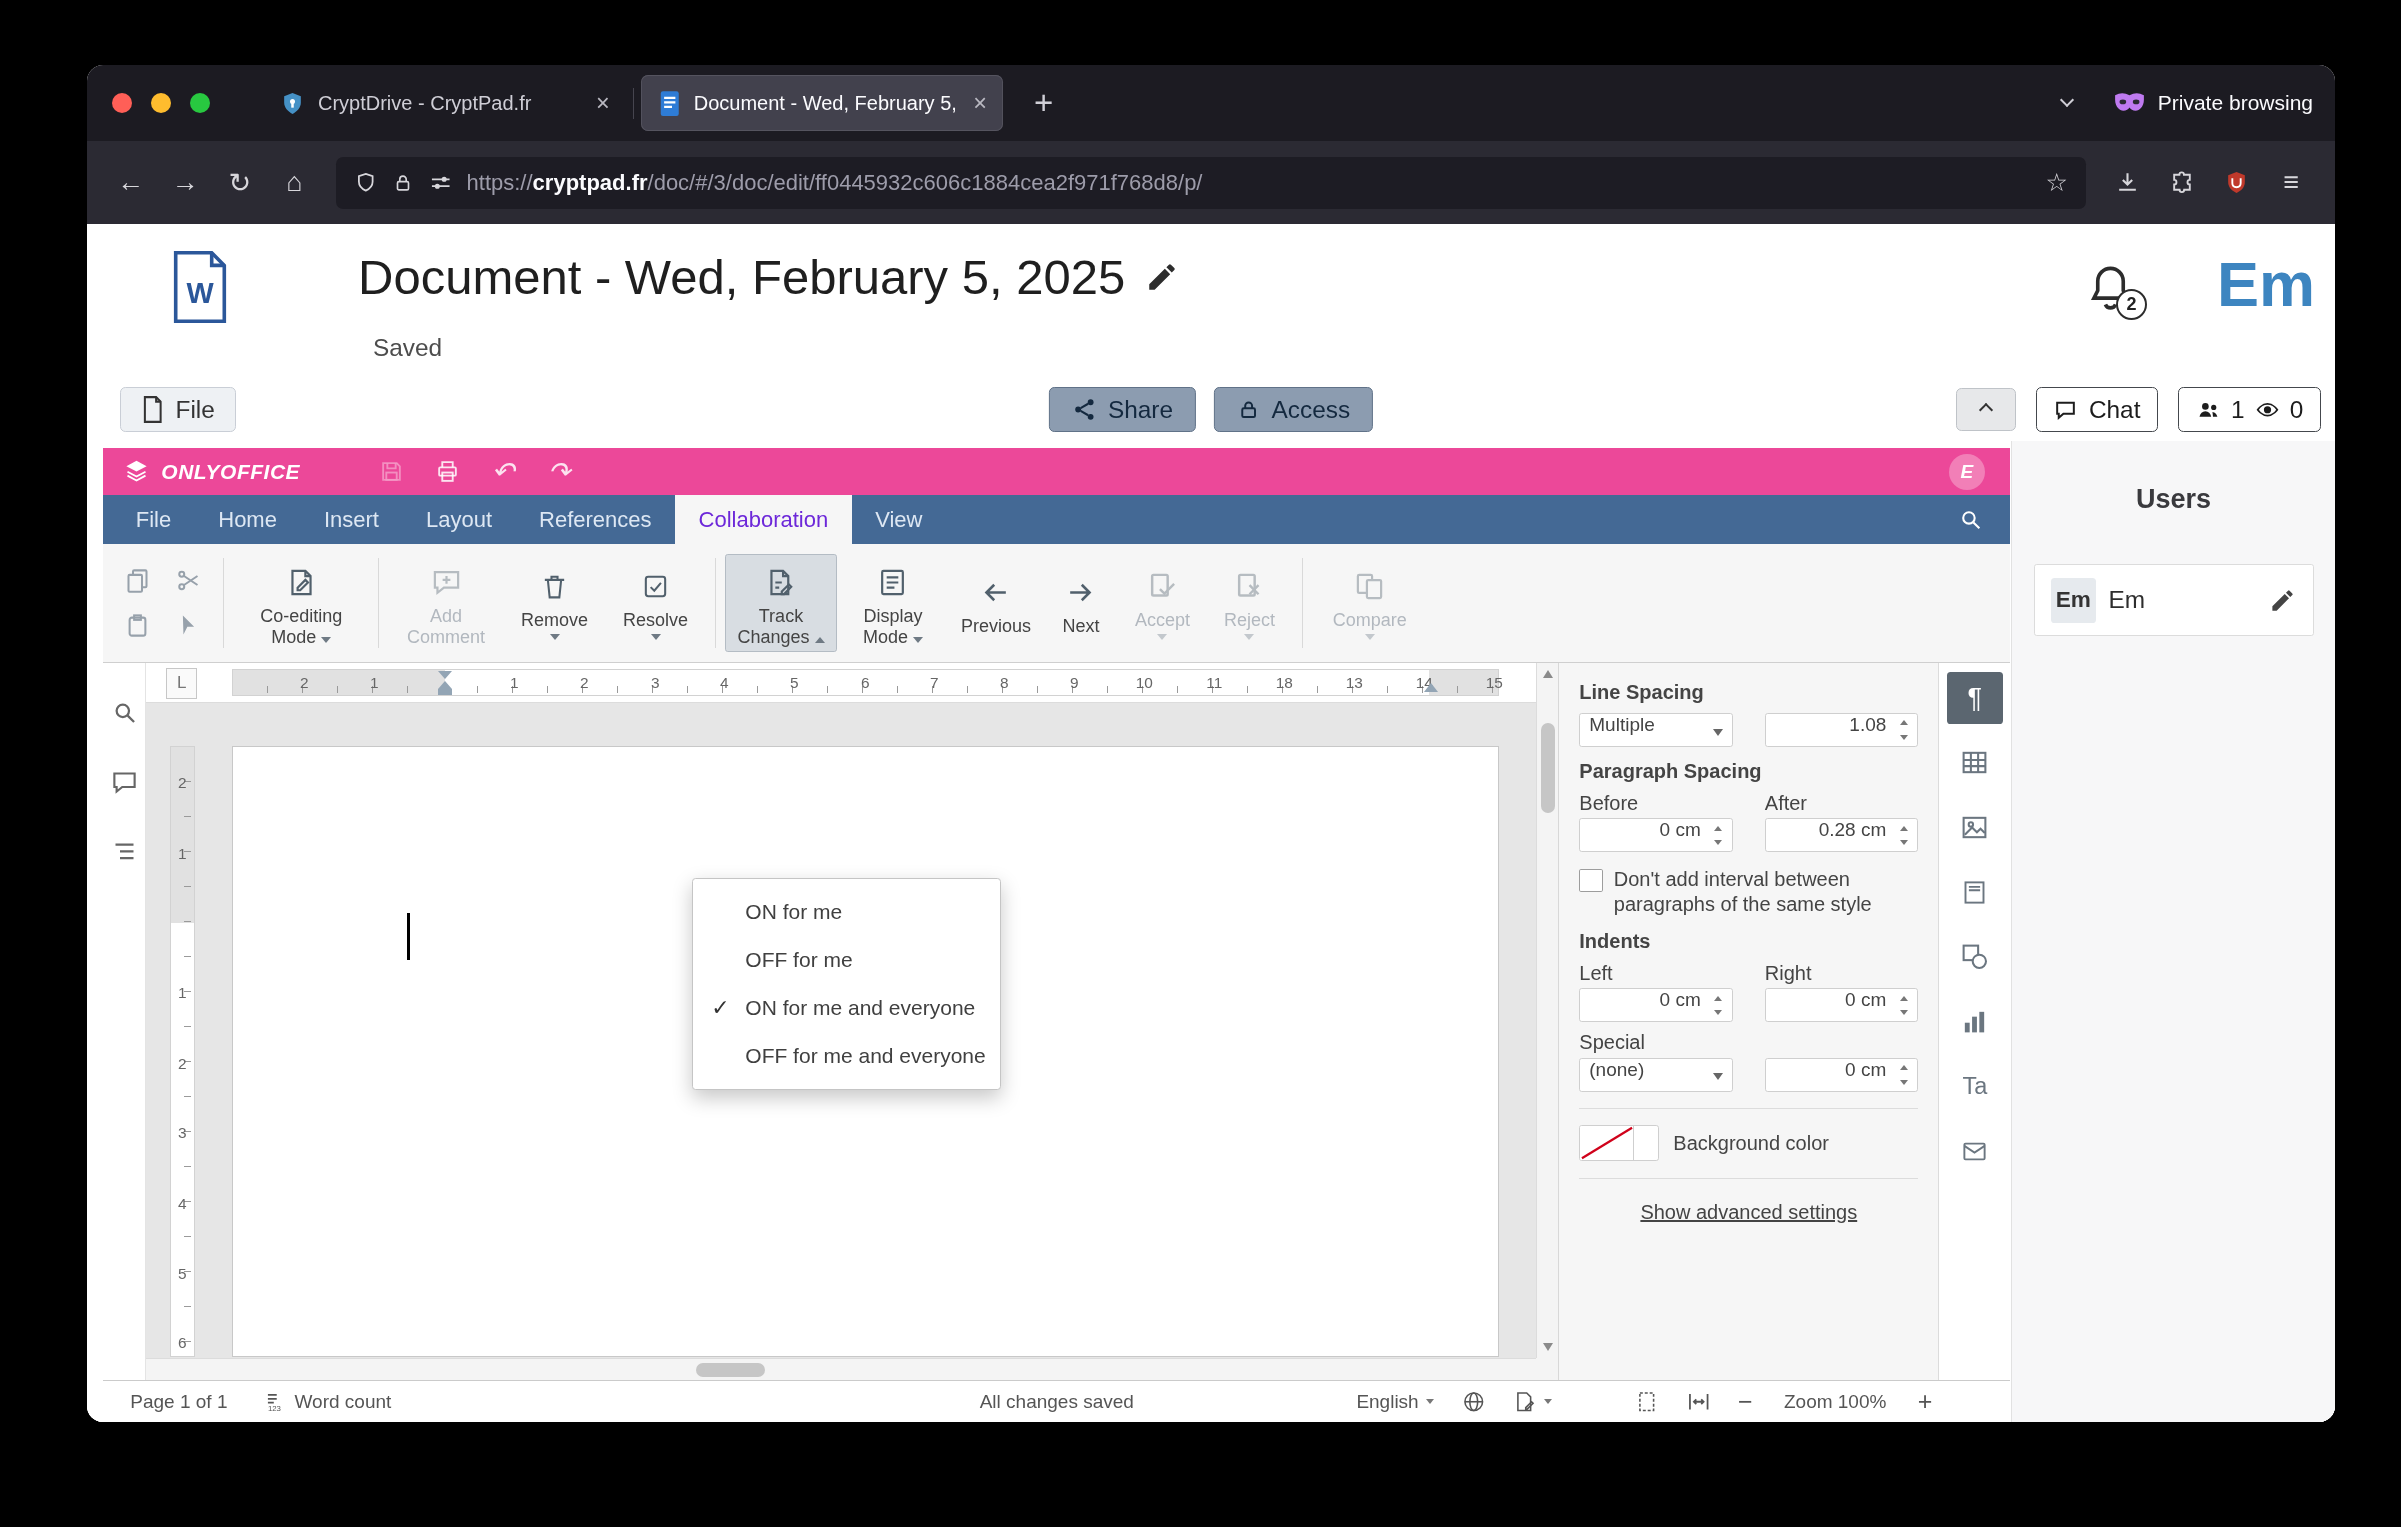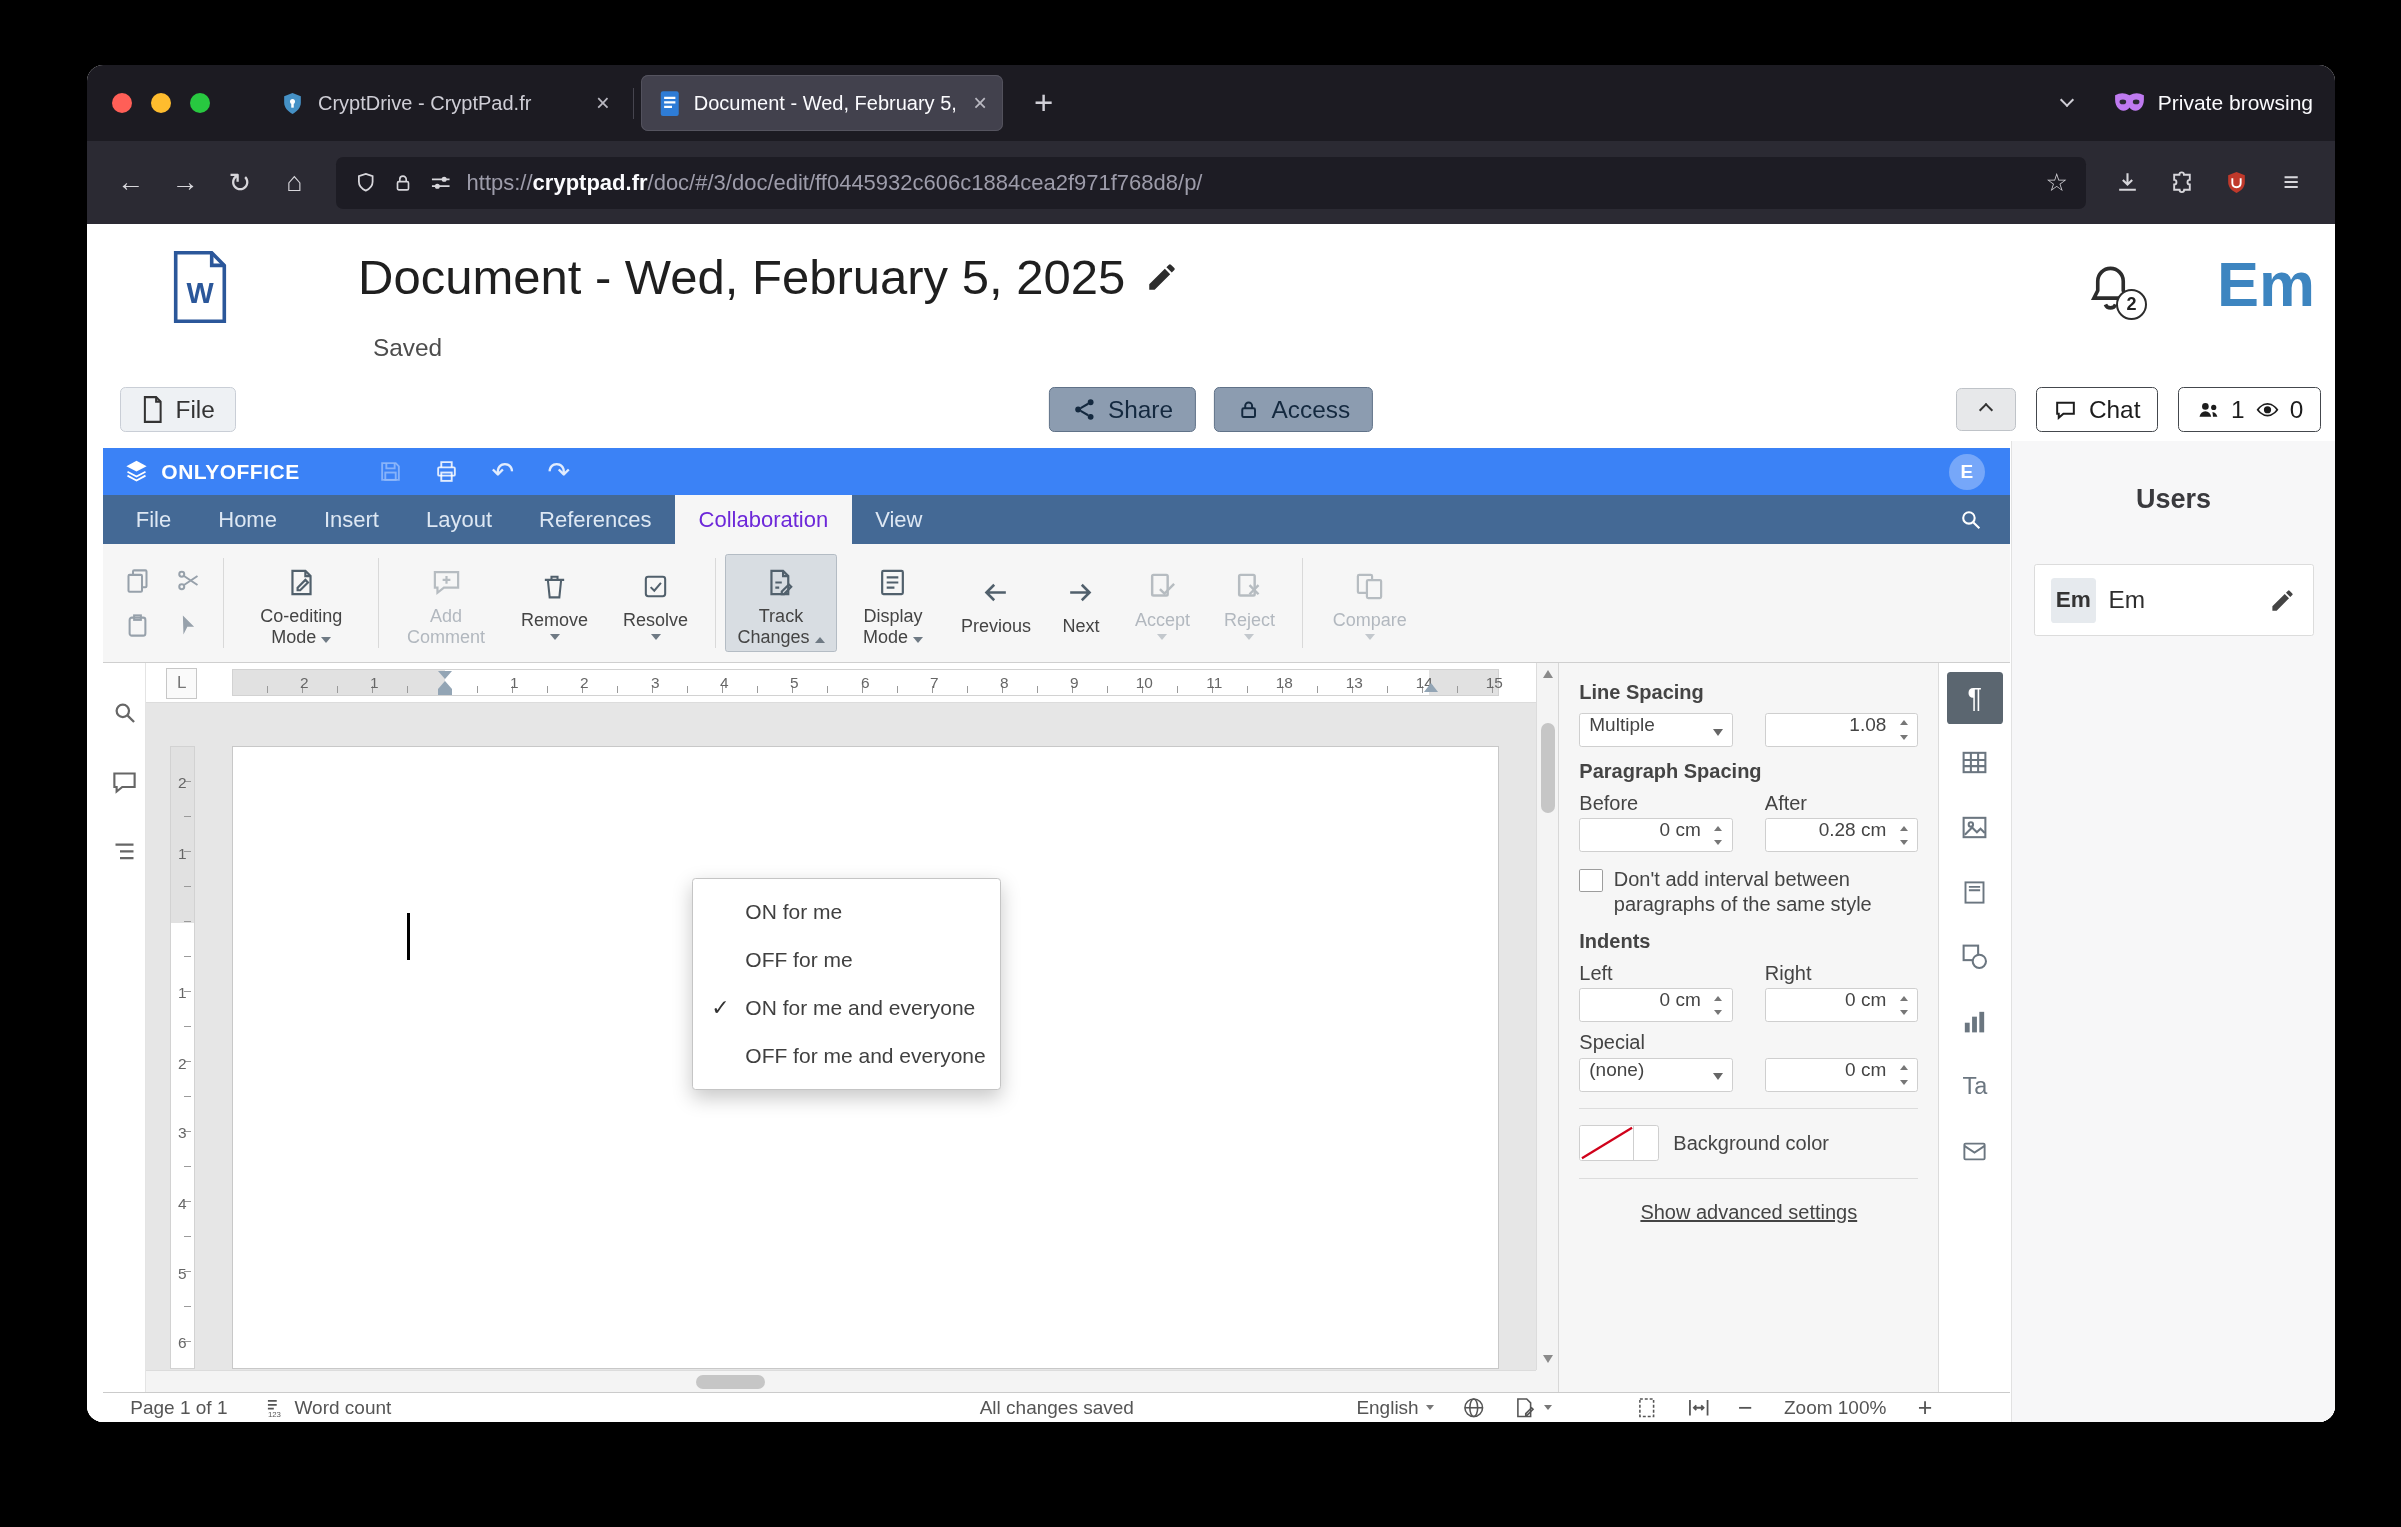--- a/index.html
+++ b/index.html
@@ -68,21 +68,21 @@
   .cp-sidebar{position:absolute;left:1924px;top:0;right:0;bottom:0;background:#f7f7f8;border-left:0.9px solid #e2e2e2;}
   .users-title{margin-top:43px;text-align:center;font-size:27px;font-weight:700;color:#3a3a3e;}
   .user-card{margin:49px auto 0;width:280px;height:72px;background:#fff;border:0.9px solid #dcdcdc;border-radius:2.7px;
     display:flex;align-items:center;padding:0 16.3px;gap:12.7px;}
   .user-avatar{width:45px;height:45px;background:#e6eaee;border-radius:3.6px;display:flex;align-items:center;justify-content:center;
     font-weight:700;font-size:22.6px;color:#333;}
   .user-name{font-size:24.4px;color:#2e2e2e;flex:1;}
 
   
   .oo{position:absolute;left:16.3px;top:7.2px;width:1907px;bottom:0;display:flex;flex-direction:column;background:#fff;}
-  .oo-header{height:47px;background:#3b82f6;display:flex;align-items:center;padding:0 20px;flex:none;}
+  .oo-header{height:47px;background:#ec4899;display:flex;align-items:center;padding:0 20px;flex:none;font-style:italic;}
   .oo-logo{display:flex;align-items:center;gap:11px;color:#fff;font-weight:800;font-size:21px;letter-spacing:0.5px;margin-right:63px;}
   .oo-hbtn{width:56px;height:40px;display:flex;align-items:center;justify-content:center;color:rgba(255,255,255,.85);font-size:27px;}
   .oo-hbtn.dim{opacity:.45;}
   .oo-avatar{margin-left:auto;width:36px;height:36px;border-radius:50%;background:rgba(255,255,255,.3);color:#fff;
     font-size:19px;font-weight:700;display:flex;align-items:center;justify-content:center;margin-right:5.4px;}
   .oo-menubar{height:49px;background:#446995;display:flex;align-items:stretch;padding-left:9px;flex:none;}
   .oo-tab{display:flex;align-items:center;padding:0 23.5px;color:#dde7f3;font-size:22px;}
   .oo-tab.active{background:#f6f6f6;color:#6d28d9;}
   .oo-search{margin-left:auto;margin-right:27px;display:flex;align-items:center;color:#fff;}
 
@@ -161,21 +161,21 @@
   .swatch-dd{width:23.5px;height:34px;display:flex;align-items:center;justify-content:center;}
   .adv-link{text-align:center;margin-top:22px;text-decoration:underline;color:#444;}
 
   
   .icon-strip{width:72px;flex:none;background:#fff;border-left:0.9px solid #dcdcdc;display:flex;flex-direction:column;
     align-items:center;padding-top:9px;gap:12.7px;}
   .is-btn{width:56px;height:52px;border-radius:3.6px;display:flex;align-items:center;justify-content:center;color:#6b7680;font-size:27px;}
   .is-btn.active{background:#5b6670;color:#fff;}
 
   
-  .oo-status{height:30px;background:#fff;border-top:0.9px solid #cbcbcb;display:flex;align-items:center;
+  .oo-status{height:42px;background:#fff;border-top:0.9px solid #cbcbcb;display:flex;align-items:center;
     padding:0 27px;font-size:19px;color:#555;position:relative;flex:none;}
   .st-left{display:flex;align-items:center;gap:16.3px;}
   .st-center{position:absolute;left:50%;transform:translateX(-50%);color:#555;}
   .st-right{margin-left:auto;display:flex;align-items:center;gap:28px;}
   .st-ic{display:flex;align-items:center;gap:7.2px;color:#555;}
   .st-tri{width:0;height:0;border-left:4.5px solid transparent;border-right:4.5px solid transparent;border-top:5.4px solid #777;}
   .zoomtxt{min-width:109px;text-align:center;}
 
   
   .track-dd{position:absolute;left:589px;top:215px;width:309px;background:#fff;border:0.9px solid #c5c5c5;border-radius:3.6px;

